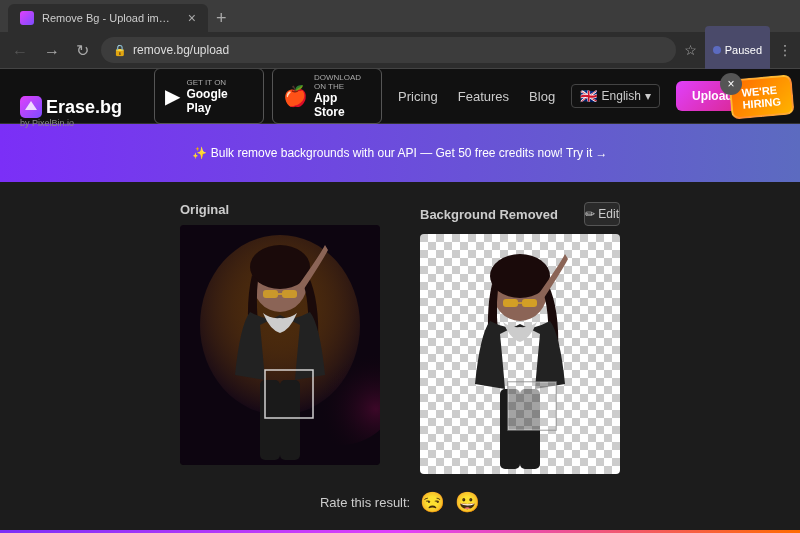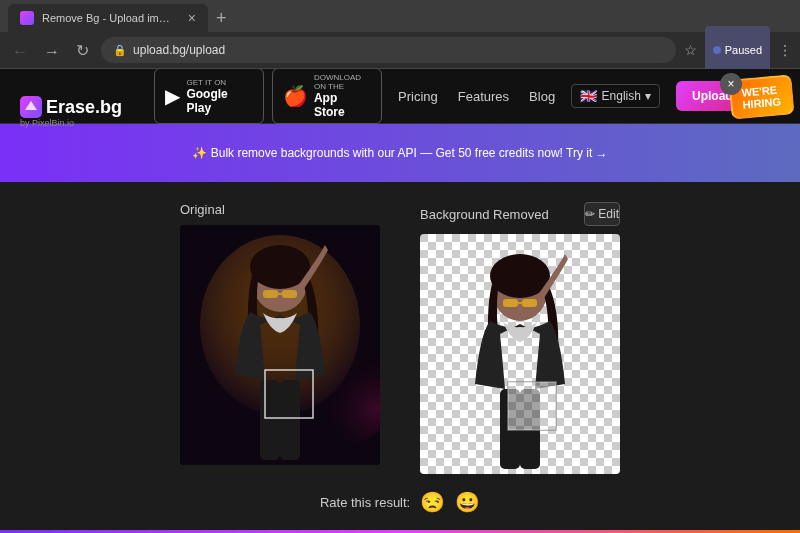--- a/index.html
+++ b/index.html
@@ -240,21 +240,21 @@
 
     .image-panel {
       display: flex;
       flex-direction: column;
       gap: 8px;
     }
 
     .image-label {
       color: #ccc;
       font-size: 13px;
-      font-weight: 400;
+      font-weight: 700;
     }
 
     .image-box {
       width: 200px;
       height: 240px;
       border-radius: 4px;
       overflow: hidden;
       position: relative;
     }
 
@@ -357,21 +357,21 @@
       <span class="close-tab">×</span>
     </div>
     <span class="new-tab-btn">+</span>
   </div>
   <div class="address-bar">
     <span class="nav-btn disabled">←</span>
     <span class="nav-btn">→</span>
     <span class="nav-btn">↻</span>
     <div class="url-box">
       <span class="lock-icon">🔒</span>
-      <span class="url-text">upload.bg/upload</span>
+      <span class="url-text">remove.bg/upload</span>
     </div>
     <div class="browser-actions">
       <span class="br-action">☆</span>
       <div class="paused-btn">
         <div class="paused-dot"></div>
         <span>Paused</span>
       </div>
       <span class="br-action">⋮</span>
     </div>
   </div>

